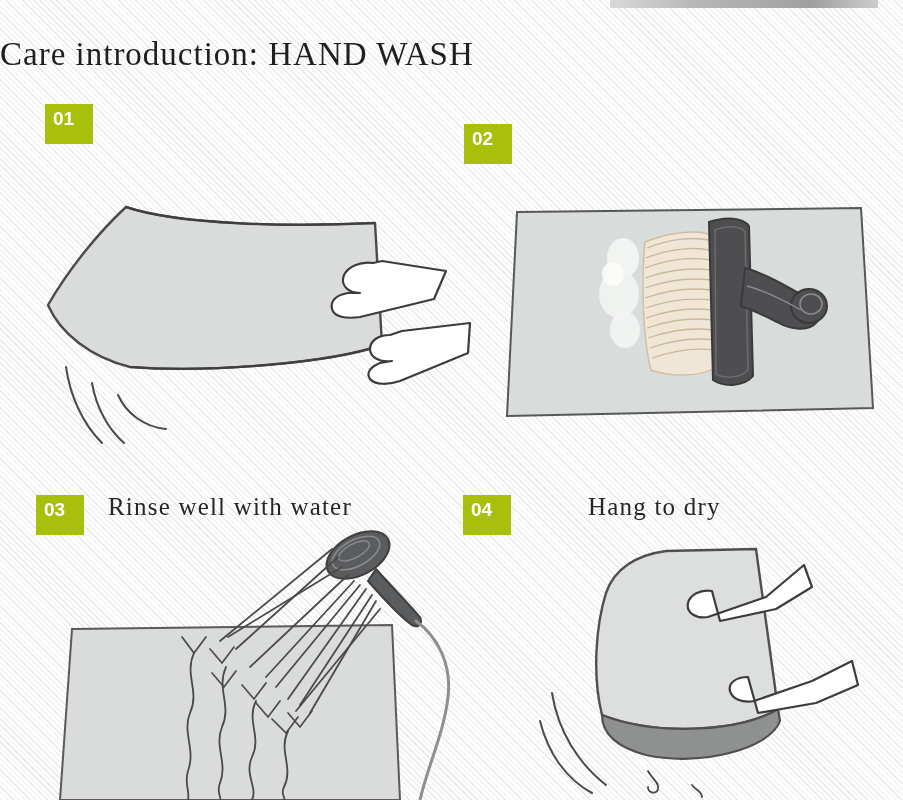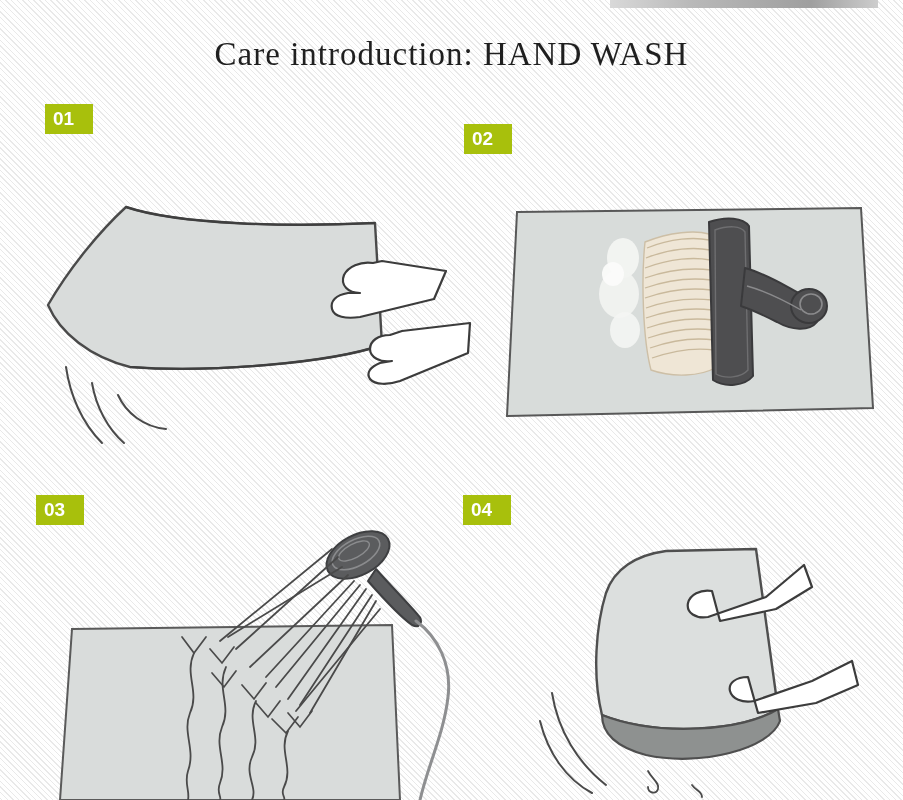--- a/index.html
+++ b/index.html
@@ -36,32 +36,31 @@
     width: 268px;
     height: 8px;
     background: linear-gradient(to right, #d9d9d9 0%, #b9b9b9 30%, #9f9f9f 75%, #cdcdcd 100%);
   }
 
   .title {
     position: absolute;
     left: 0;
     top: 36px;
     width: 903px;
-    text-align: center;
     font-size: 33px;
     letter-spacing: 1px;
     color: #1f1f1f;
     font-family: "Liberation Serif", serif;
   }
 
   
   .badge {
     position: absolute;
     width: 48px;
-    height: 30px;
+    height: 40px;
     background: #a8c00c;
     color: #ffffff;
     font-family: "Liberation Sans", sans-serif;
     font-size: 19px;
     font-weight: bold;
     line-height: 30px;
     text-align: left;
     padding-left: 8px;
     box-sizing: border-box;
   }
@@ -168,20 +167,21 @@
 
       <path d="M 250,78 C 272,84 290,96 306,104 C 322,110 330,122 322,132
                C 314,142 296,140 282,132 C 266,124 252,118 246,116 Z" fill="#4e4e50" stroke="#3a3a3c" stroke-width="2" stroke-linejoin="round"></path>
       <ellipse cx="314" cy="116" rx="18" ry="17" fill="#4e4e50" stroke="#3a3a3c" stroke-width="2"></ellipse>
       <ellipse cx="316" cy="114" rx="11" ry="10" fill="none" stroke="#8a8a8c" stroke-width="1.6"></ellipse>
       <path d="M 252,96 C 274,102 292,112 306,120" fill="none" stroke="#8a8a8c" stroke-width="1.4"></path>
     </svg>
   </div>
 
   <div class="badge badge-03">03</div>
+  <div class="steptext text-03">Rinse well with water</div>
 
   <div class="art art-03">
     <svg viewBox="0 0 410 275" width="410" height="275">
 
       <path d="M 12,104 L 332,100 L 340,275 L 0,275 Z" fill="#d9dcdb" stroke="#5a5a5a" stroke-width="2"></path>
 
       <g>
         <ellipse cx="298" cy="30" rx="34" ry="20" transform="rotate(-28 298 30)" fill="#5b5c5e" stroke="#3e3f41" stroke-width="2"></ellipse>
         <ellipse cx="296" cy="28" rx="26" ry="13" transform="rotate(-28 296 28)" fill="none" stroke="#8a8b8d" stroke-width="1.6"></ellipse>
         <ellipse cx="294" cy="26" rx="17" ry="7" transform="rotate(-28 294 26)" fill="none" stroke="#8a8b8d" stroke-width="1.4"></ellipse>
@@ -217,20 +217,21 @@
       <g stroke="#4a4a4a" stroke-width="1.8" fill="none" stroke-linecap="round">
         <path d="M 134,128 C 124,150 140,166 130,188 C 122,208 136,224 128,246 C 124,258 130,266 128,275"></path>
         <path d="M 166,142 C 156,164 172,180 162,202 C 154,222 168,238 160,258 C 156,268 162,272 160,275"></path>
         <path d="M 196,176 C 186,196 202,212 192,232 C 184,250 198,262 192,275"></path>
         <path d="M 228,206 C 218,226 234,242 224,262 C 220,270 226,272 224,275"></path>
       </g>
     </svg>
   </div>
 
   <div class="badge badge-04">04</div>
+  <div class="steptext text-04">Hang to dry</div>
 
   <div class="art art-04">
     <svg viewBox="0 0 363 265" width="363" height="265">
 
       <path d="M 66,58 C 74,34 96,20 126,16 L 216,14 L 238,174
                C 204,196 118,202 62,180 C 52,140 56,90 66,58 Z" fill="#dcdfde" stroke="#4f4f4f" stroke-width="2.4" stroke-linejoin="round"></path>
 
       <path d="M 62,180 C 118,202 204,196 238,174 L 240,186
                C 230,214 160,232 106,220 C 76,212 62,198 62,180 Z" fill="#8e9190" stroke="#4f4f4f" stroke-width="2.2" stroke-linejoin="round"></path>
 

